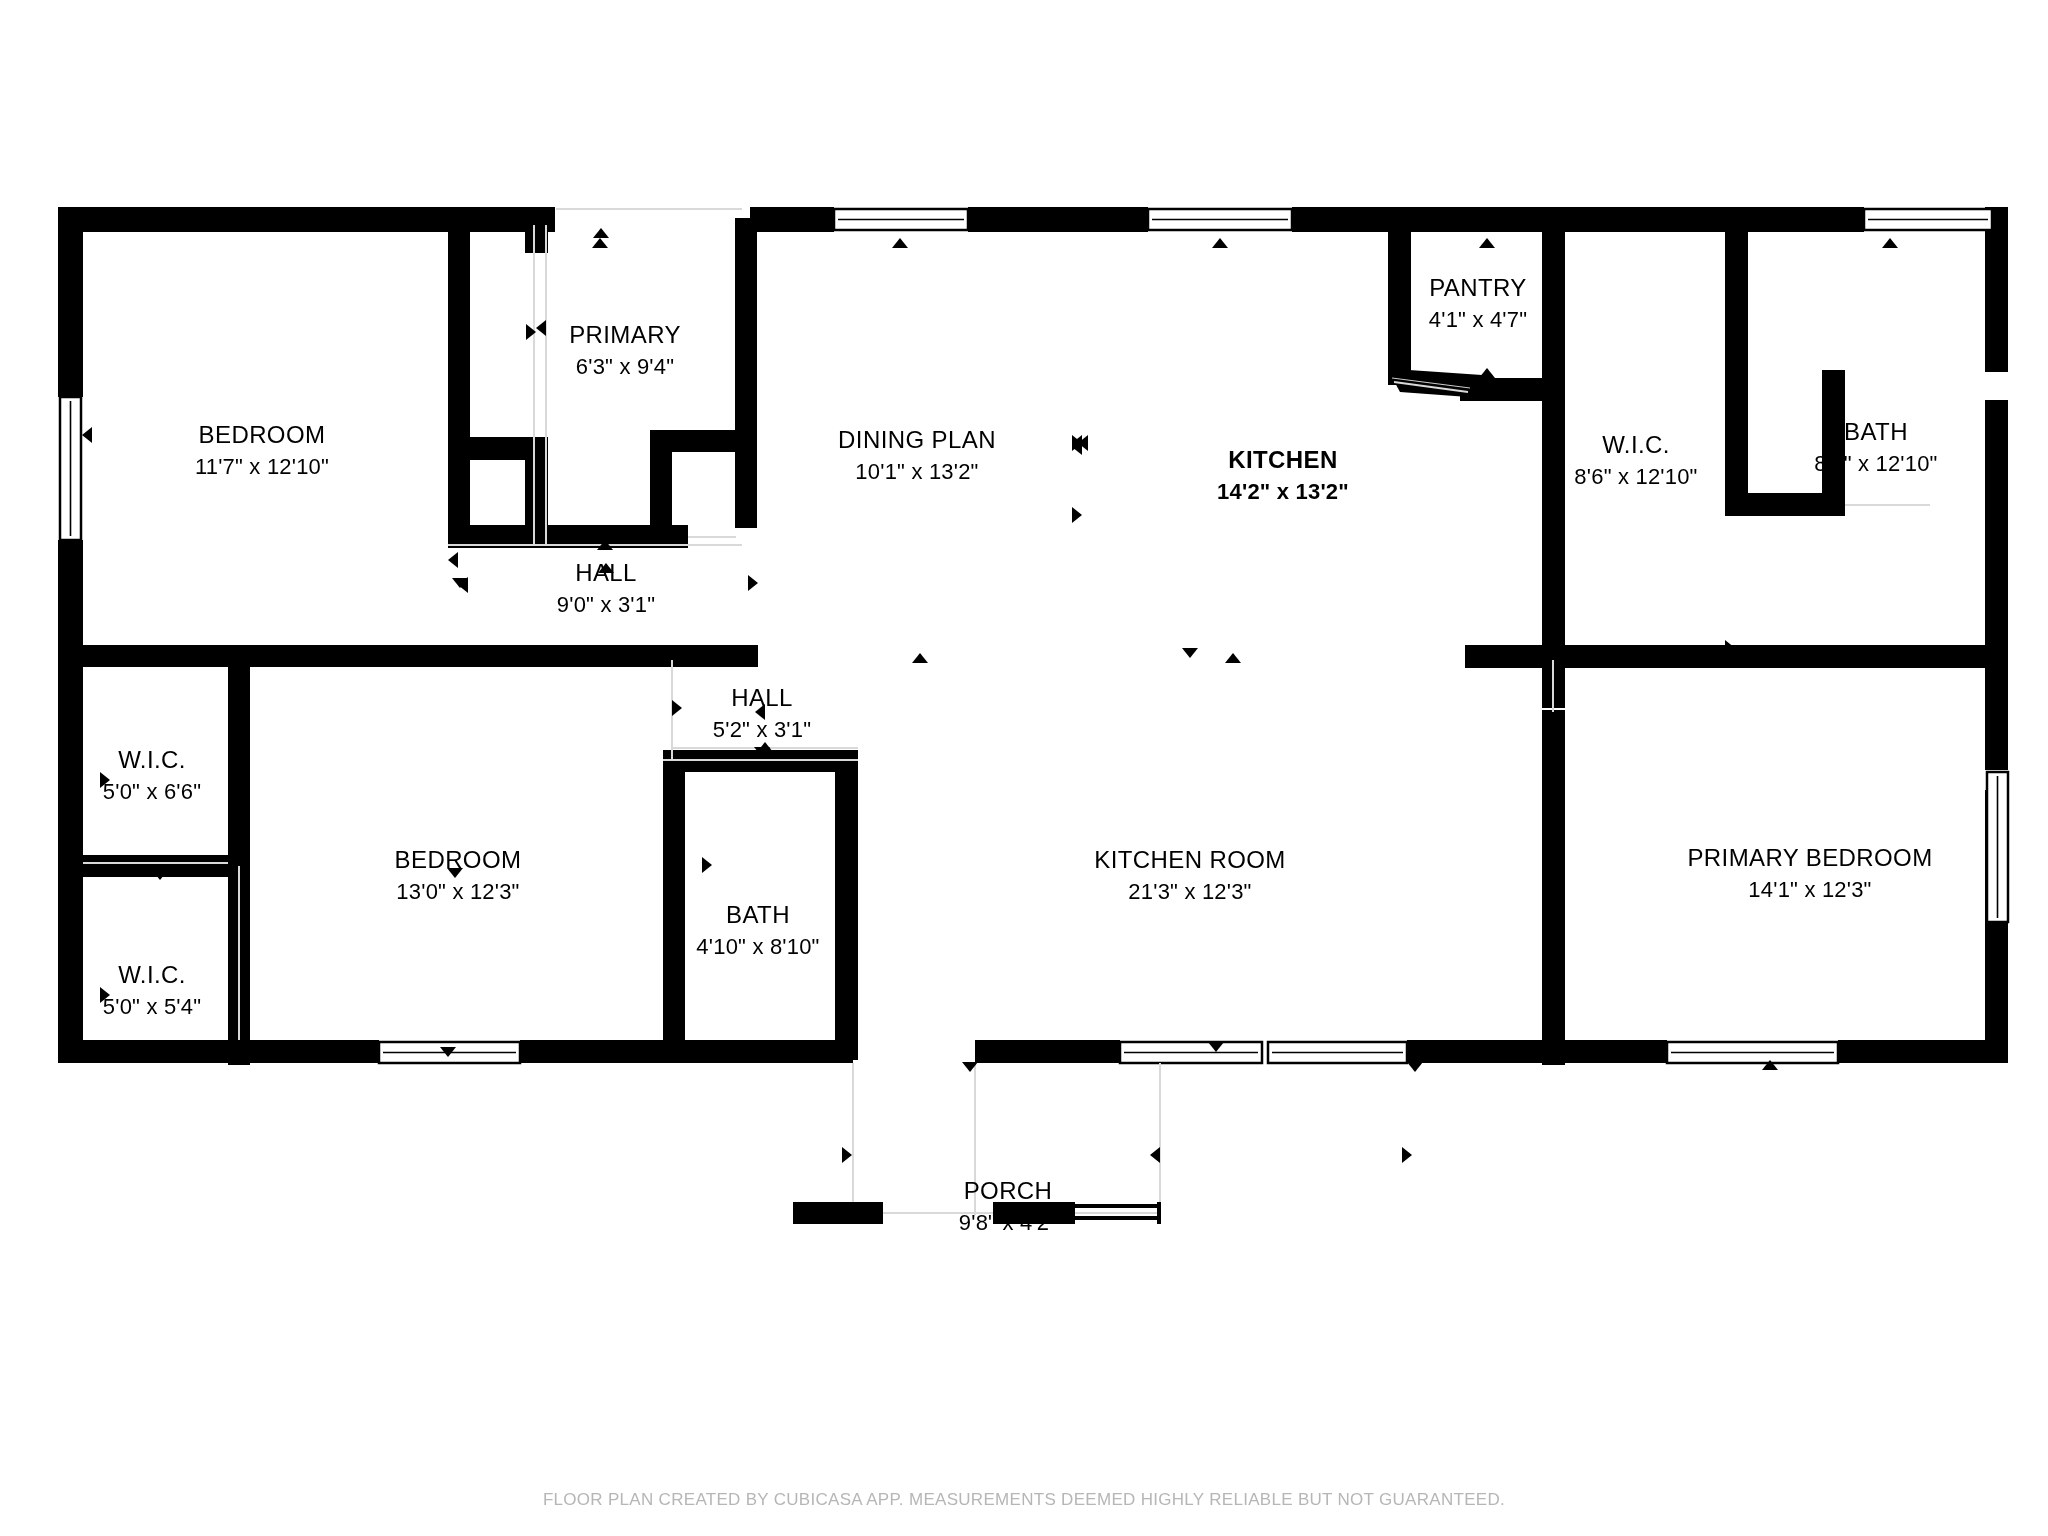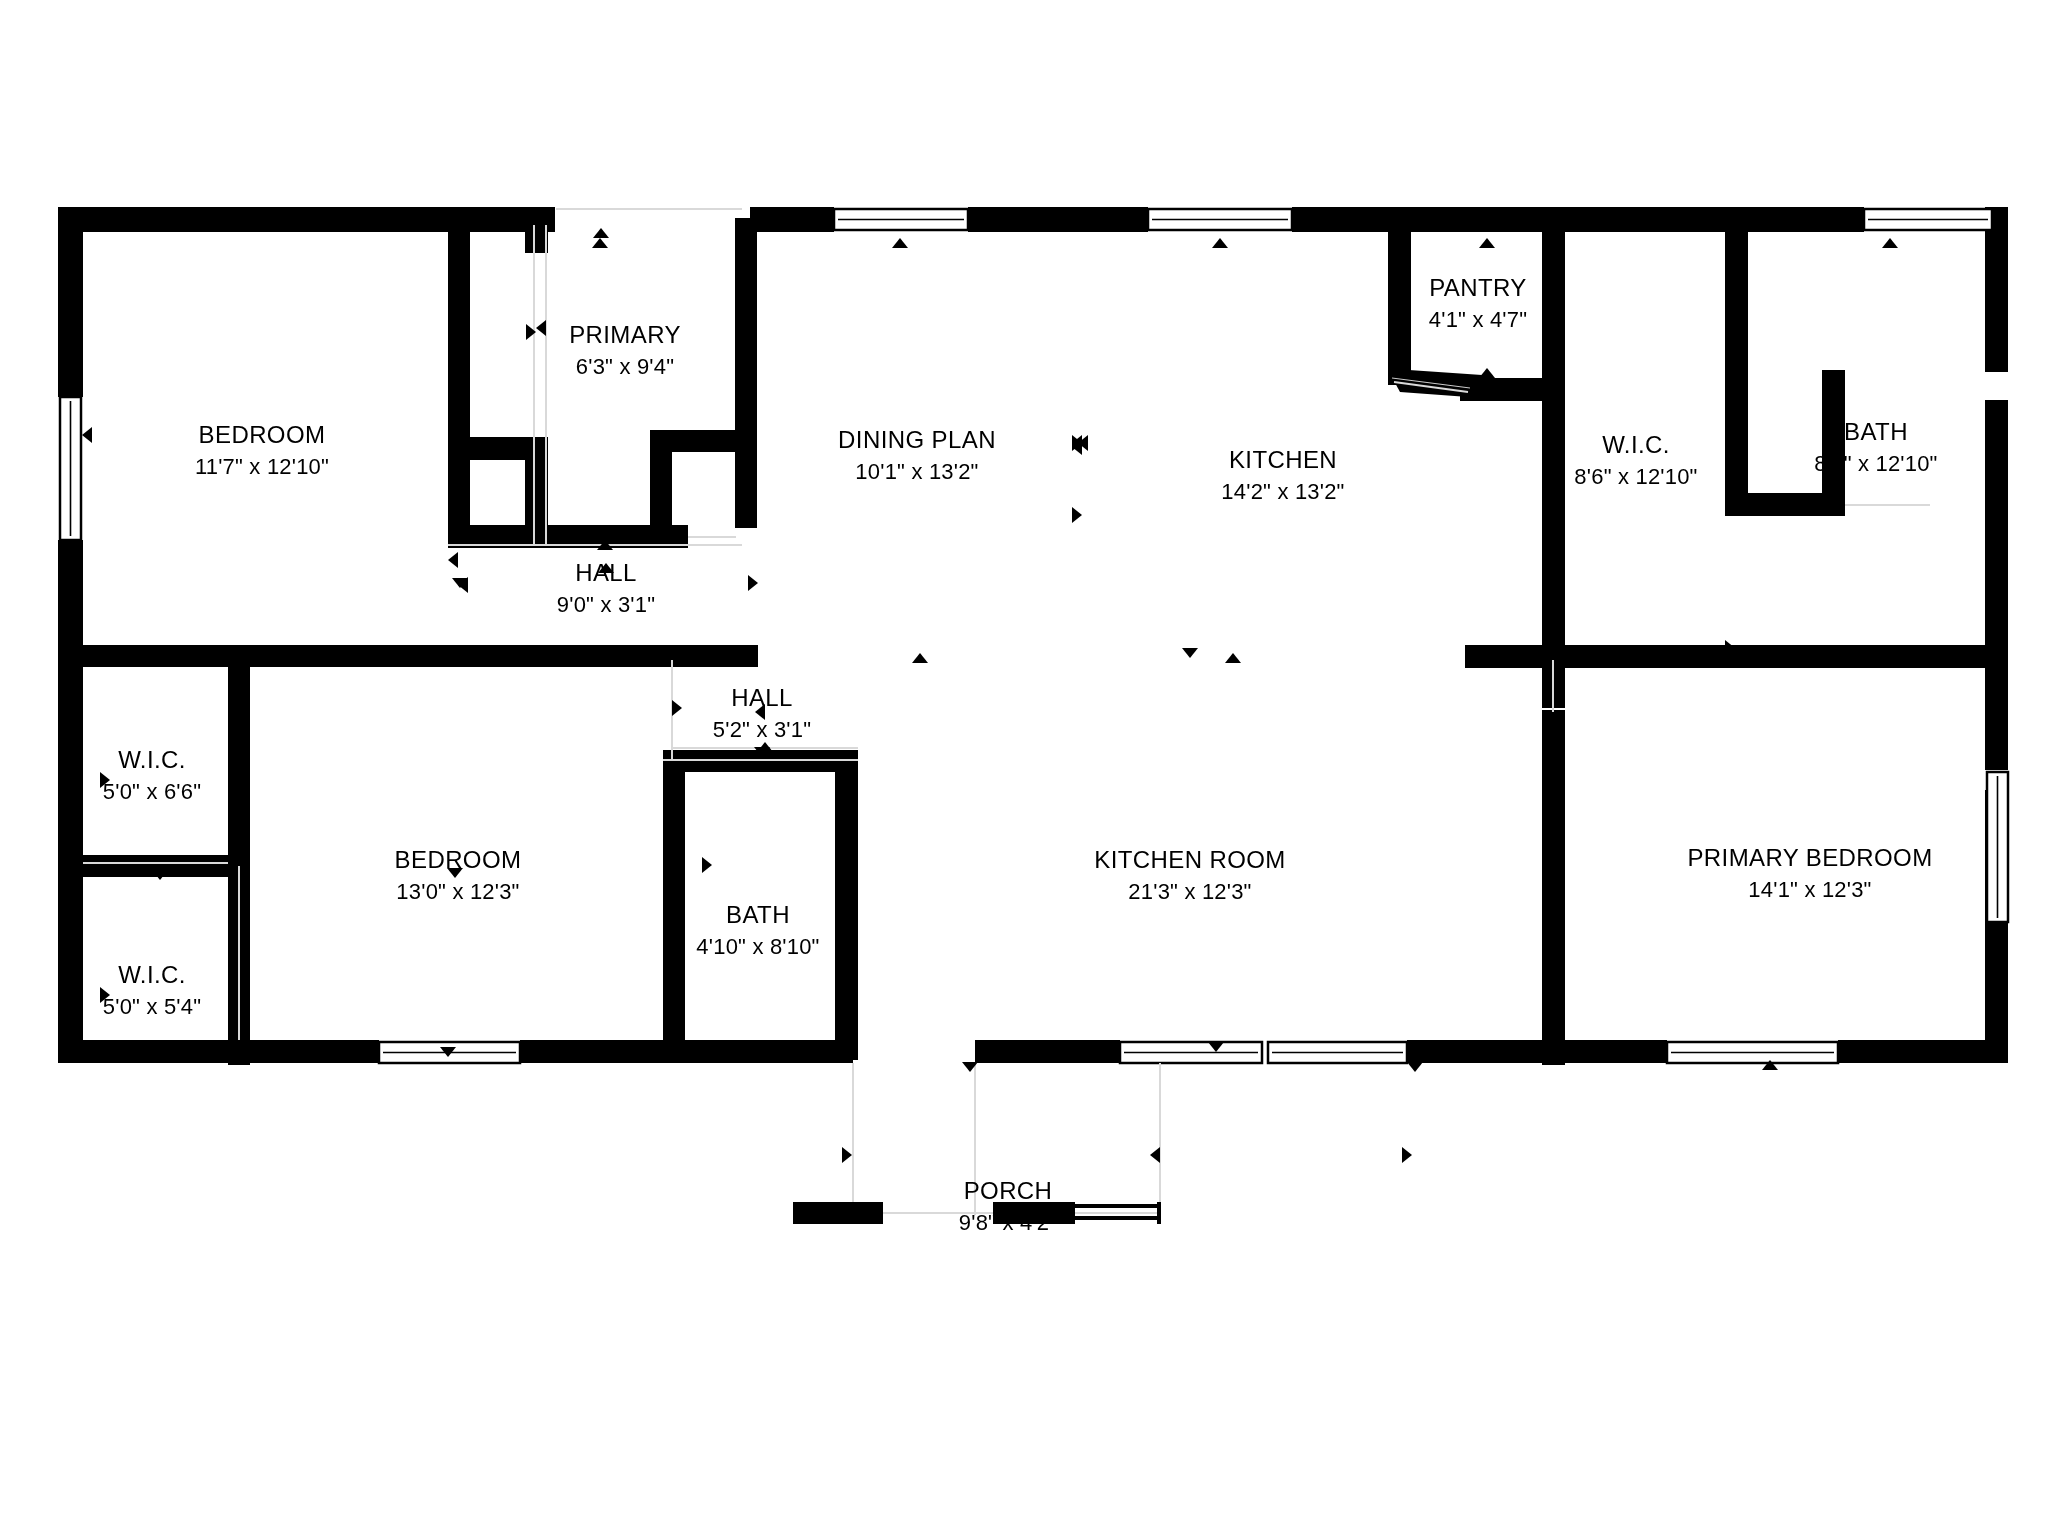--- a/index.html
+++ b/index.html
@@ -279,21 +279,21 @@
   <div class="room-label" style="left:625px; top:350px;">
     <span class="rl-name">PRIMARY</span>
     <span class="rl-dim">6'3" x 9'4"</span>
   </div>
 
   <div class="room-label" style="left:917px; top:455px;">
     <span class="rl-name">DINING PLAN</span>
     <span class="rl-dim">10'1" x 13'2"</span>
   </div>
 
-  <div class="room-label" style="left:1283px; top:475px;">
+  <div class="room-label" style="left:1283px; top:475px;font-weight:bold;">
     <span class="rl-name">KITCHEN</span>
     <span class="rl-dim">14'2" x 13'2"</span>
   </div>
 
   <div class="room-label" style="left:1478px; top:303px;text-align:center;">
     <span class="rl-name">PANTRY</span>
     <span class="rl-dim">4'1" x 4'7"</span>
   </div>
 
   <div class="room-label" style="left:1636px; top:460px;">
@@ -344,14 +344,15 @@
   <div class="room-label" style="left:1775px; top:873px;margin-left:35px;">
     <span class="rl-name">PRIMARY BEDROOM</span>
     <span class="rl-dim">14'1" x 12'3"</span>
   </div>
 
   <div class="room-label" style="left:1008px; top:1163px;margin-top:43px;">
     <span class="rl-name">PORCH</span>
     <span class="rl-dim">9'8" x 4'2"</span>
   </div>
 
+  <div class="footer-note">FLOOR PLAN CREATED BY CUBICASA APP. MEASUREMENTS DEEMED HIGHLY RELIABLE BUT NOT GUARANTEED.</div>
 
 </div>
 
 </body></html>

